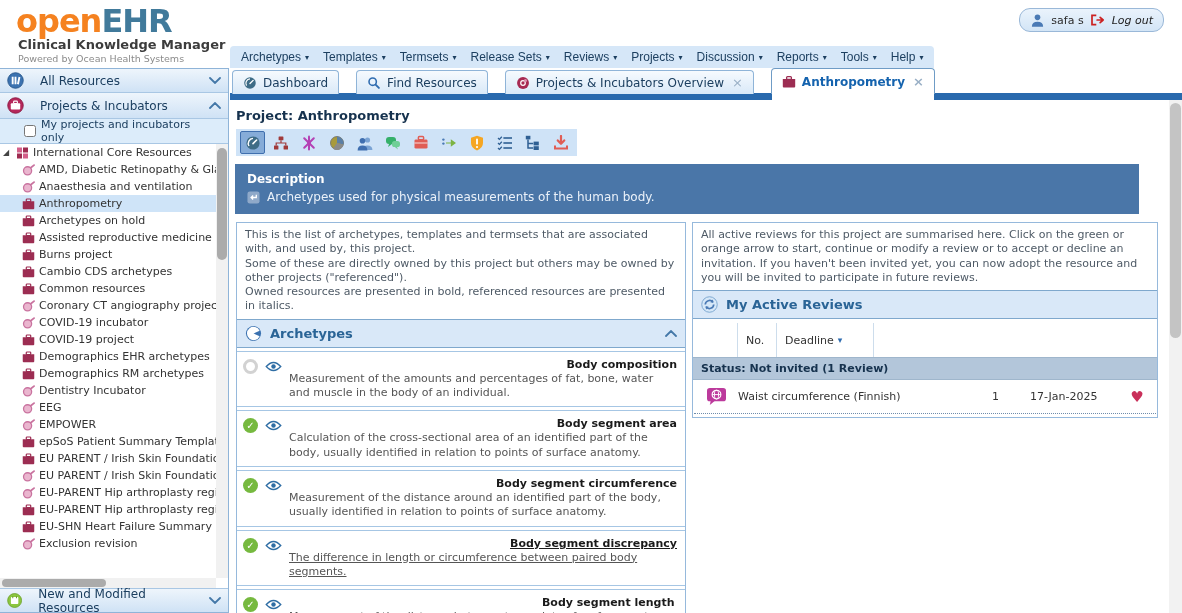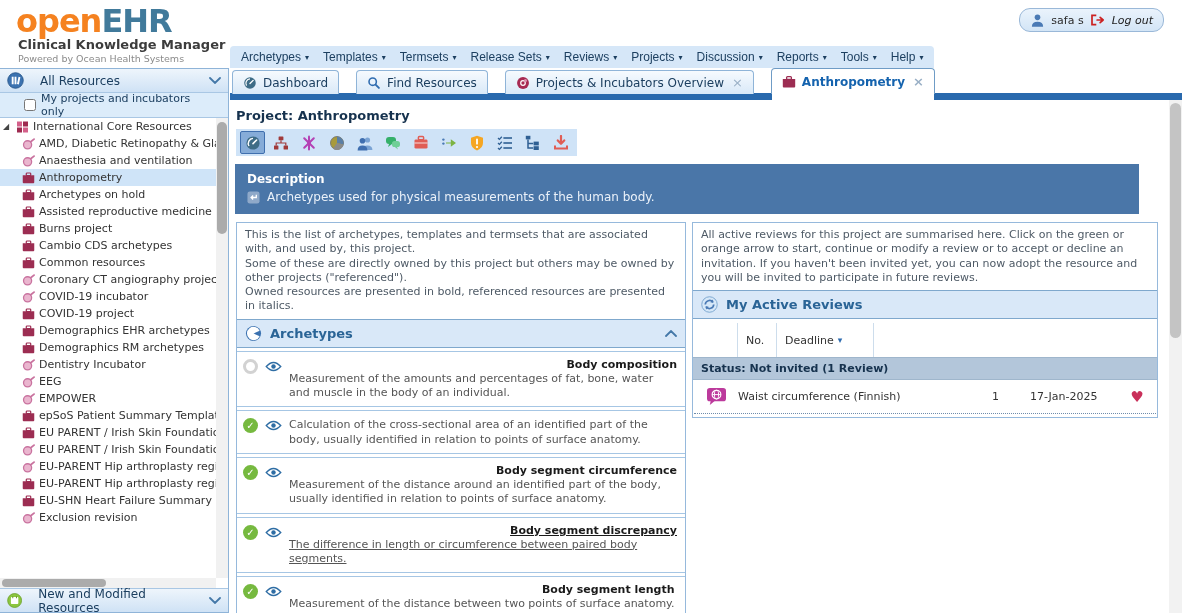--- a/index.html
+++ b/index.html
@@ -228,20 +228,33 @@
         <rect x="8" y="5" width="2" height="8" fill="#fff"></rect>
         <rect x="11.4" y="5.2" width="2" height="7.8" fill="#fff" transform="rotate(12 12.4 9)"></rect>
       </svg>
     <span>All Resources</span>
     <span class="chev">
         <svg viewBox="0 0 12 7" width="12" height="7">
           <path d="M1 1 L6 6 L11 1" fill="none" stroke="#4478a8" stroke-width="1.8" stroke-linecap="round"></path>
         </svg>
       </span>
   </div>
+  <div class="side-header tall">
+    <svg class="circ" viewBox="0 0 18 18">
+        <circle cx="9" cy="9" r="8.2" fill="#b5275a" stroke="#8e1e46"></circle>
+        <rect x="7" y="4.4" width="4" height="2.6" rx="0.8" fill="none" stroke="#fff" stroke-width="1.2"></rect>
+        <rect x="4" y="6.6" width="10" height="6.6" rx="1" fill="#fff"></rect>
+      </svg>
+    <span>Projects &amp; Incubators</span>
+    <span class="chev">
+        <svg viewBox="0 0 12 7" width="12" height="7">
+          <path d="M1 6 L6 1 L11 6" fill="none" stroke="#4478a8" stroke-width="1.8" stroke-linecap="round"></path>
+        </svg>
+      </span>
+  </div>
   <div class="filter-row">
     <input type="checkbox" style="">
     <span>My projects and incubators only</span>
   </div>
   <div class="tree">
     <div id="tree-list">
         <div class="tree-row root">
           <span class="tw">◢</span>
           <span class="ti">
             <svg viewBox="0 0 12 12" width="12" height="12">
@@ -631,20 +644,21 @@
           </div>
           <div class="arch-row">
             <span class="st pub">✓</span>
             <span class="eye">
               <svg viewBox="0 0 20 12" width="17" height="11">
                 <path d="M1.5 6 Q10 -3.5 18.5 6 Q10 15.5 1.5 6 Z" fill="#fff" stroke="#2e6da4" stroke-width="1.6"></path>
                 <circle cx="10" cy="6" r="2.6" fill="#2e6da4"></circle>
               </svg>
             </span>
             <div>
+              <div class="arch-name">Body segment area</div>
               <div class="arch-desc">Calculation of the cross-sectional area of an identified part of the body, usually identified in relation to points of surface anatomy.</div>
             </div>
           </div>
           <div class="arch-row">
             <span class="st pub">✓</span>
             <span class="eye">
               <svg viewBox="0 0 20 12" width="17" height="11">
                 <path d="M1.5 6 Q10 -3.5 18.5 6 Q10 15.5 1.5 6 Z" fill="#fff" stroke="#2e6da4" stroke-width="1.6"></path>
                 <circle cx="10" cy="6" r="2.6" fill="#2e6da4"></circle>
               </svg>

